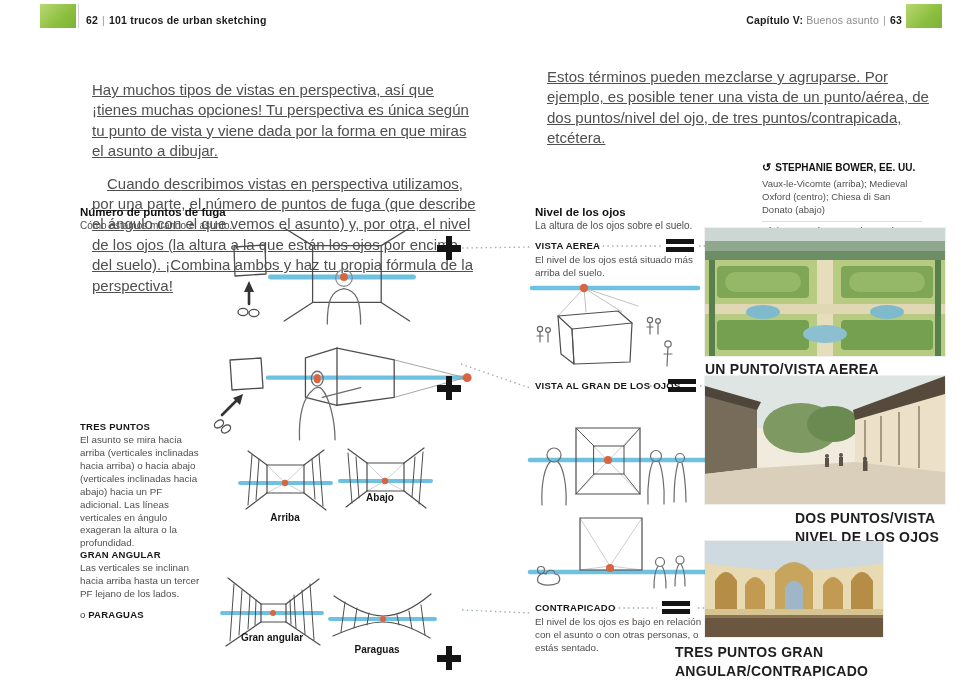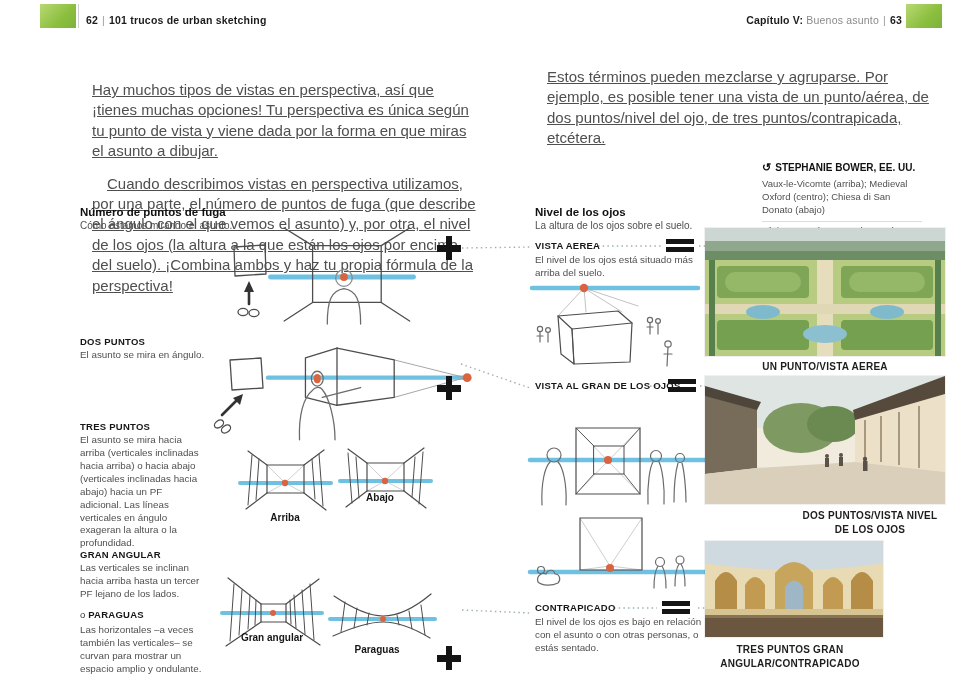--- a/index.html
+++ b/index.html
@@ -36,21 +36,21 @@
 
   
   .plus{position:relative;width:24px;height:24px;}
   .plus::before{content:"";position:absolute;left:0;top:9px;width:24px;height:6.5px;background:#141414;}
   .plus::after{content:"";position:absolute;top:0;left:8.75px;width:6.5px;height:24px;background:#141414;}
   .equals{width:28px;height:13px;display:flex;flex-direction:column;justify-content:space-between;}
   .equals .bar{height:4.6px;background:#141414;}
 
   
   .art{display:block;box-shadow:0 0 0 1px rgba(0,0,0,0.06);}
-  .cap{font-size:10px;font-weight:bold;color:#1e1e1e;text-align:center;letter-spacing:.25px;line-height:1.35;}
+  .cap{font-size:14px;font-weight:bold;color:#1e1e1e;text-align:left;letter-spacing:.25px;line-height:1.35;}
 
   svg.sketch{overflow:visible;}
 </style>
 </head>
 <body>
 
 <div class="page">
 
   <div class="abs corner" style="left:40px;top:4px;"></div>
   <div class="abs trim" style="left:78px;top:4px;"></div>
@@ -89,33 +89,28 @@
       <line x1="614" y1="608" x2="657" y2="608"></line>
       <line x1="698" y1="608" x2="705" y2="608"></line>
     </g>
   </svg>
 
   <div class="abs" style="left:80px;top:206px;">
     <div class="sec-title">Número de puntos de fuga</div>
     <div class="sec-sub">Cómo estamos mirando el asunto.</div>
   </div>
 
-  <div class="abs" style="left:80px;top:336px;width:170px;">
-    <div class="lbl">DOS PUNTOS</div>
-    <div class="desc">El asunto se mira en ángulo.</div>
-  </div>
   <div class="abs" style="left:80px;top:421px;width:124px;">
     <div class="lbl">TRES PUNTOS</div>
     <div class="desc">El asunto se mira hacia arriba (verticales inclinadas hacia arriba) o hacia abajo (verticales inclinadas hacia abajo) hacia un PF adicional. Las líneas verticales en ángulo exageran la altura o la profundidad.</div>
   </div>
   <div class="abs" style="left:80px;top:549px;width:130px;">
     <div class="lbl">GRAN ANGULAR</div>
     <div class="desc">Las verticales se inclinan hacia arriba hasta un tercer PF lejano de los lados.</div>
     <div class="lbl" style="margin-top:8px;"><span class="pfx">o</span> <span>PARAGUAS</span></div>
-    <div class="desc" style="margin-top:4px;">Las horizontales –a veces también las verticales– se curvan para mostrar un espacio amplio y ondulante.</div>
   </div>
 
   <svg class="abs sketch" style="left:225px;top:240px;" width="48" height="80" viewBox="0 0 48 80" fill="none" stroke="#4d4d4d" stroke-width="1.3" stroke-linecap="round" stroke-linejoin="round">
     <path d="M9,7 L40,5 L41,34 L10,36 Z"></path>
     <path d="M24,64 L24,46" stroke-width="2.6" stroke="#333"></path>
     <path d="M24,41 L19,52 L29,52 Z" fill="#333" stroke="none"></path>
     <ellipse cx="18" cy="72" rx="5" ry="3.6"></ellipse>
     <ellipse cx="29" cy="73" rx="5" ry="3.6"></ellipse>
   </svg>
 

